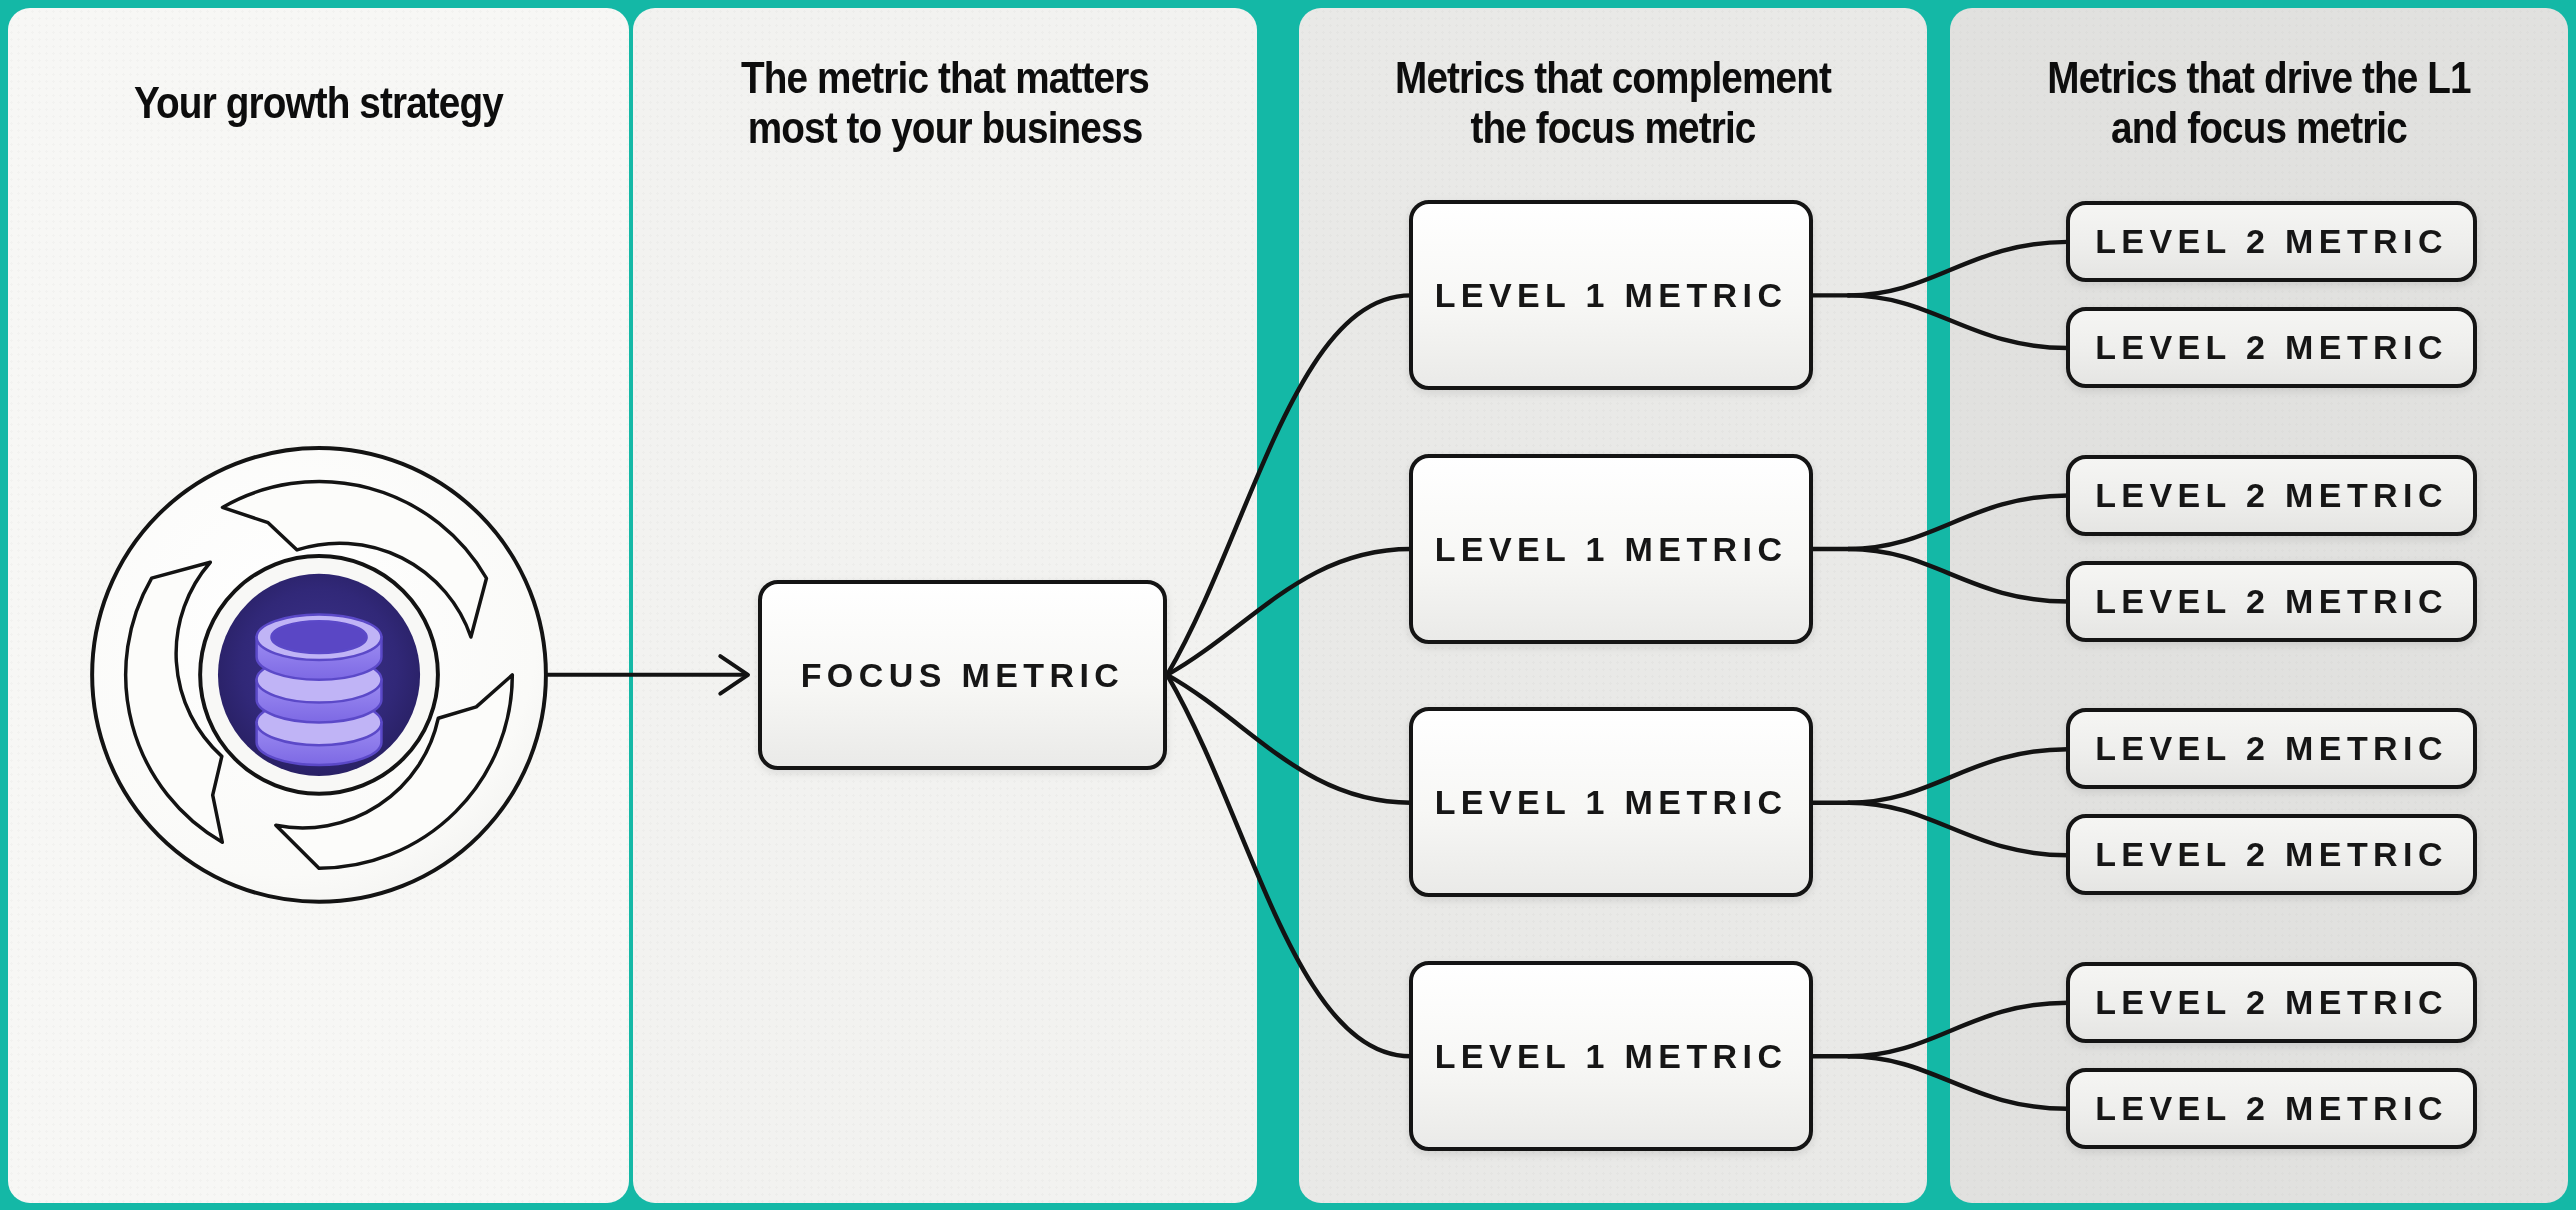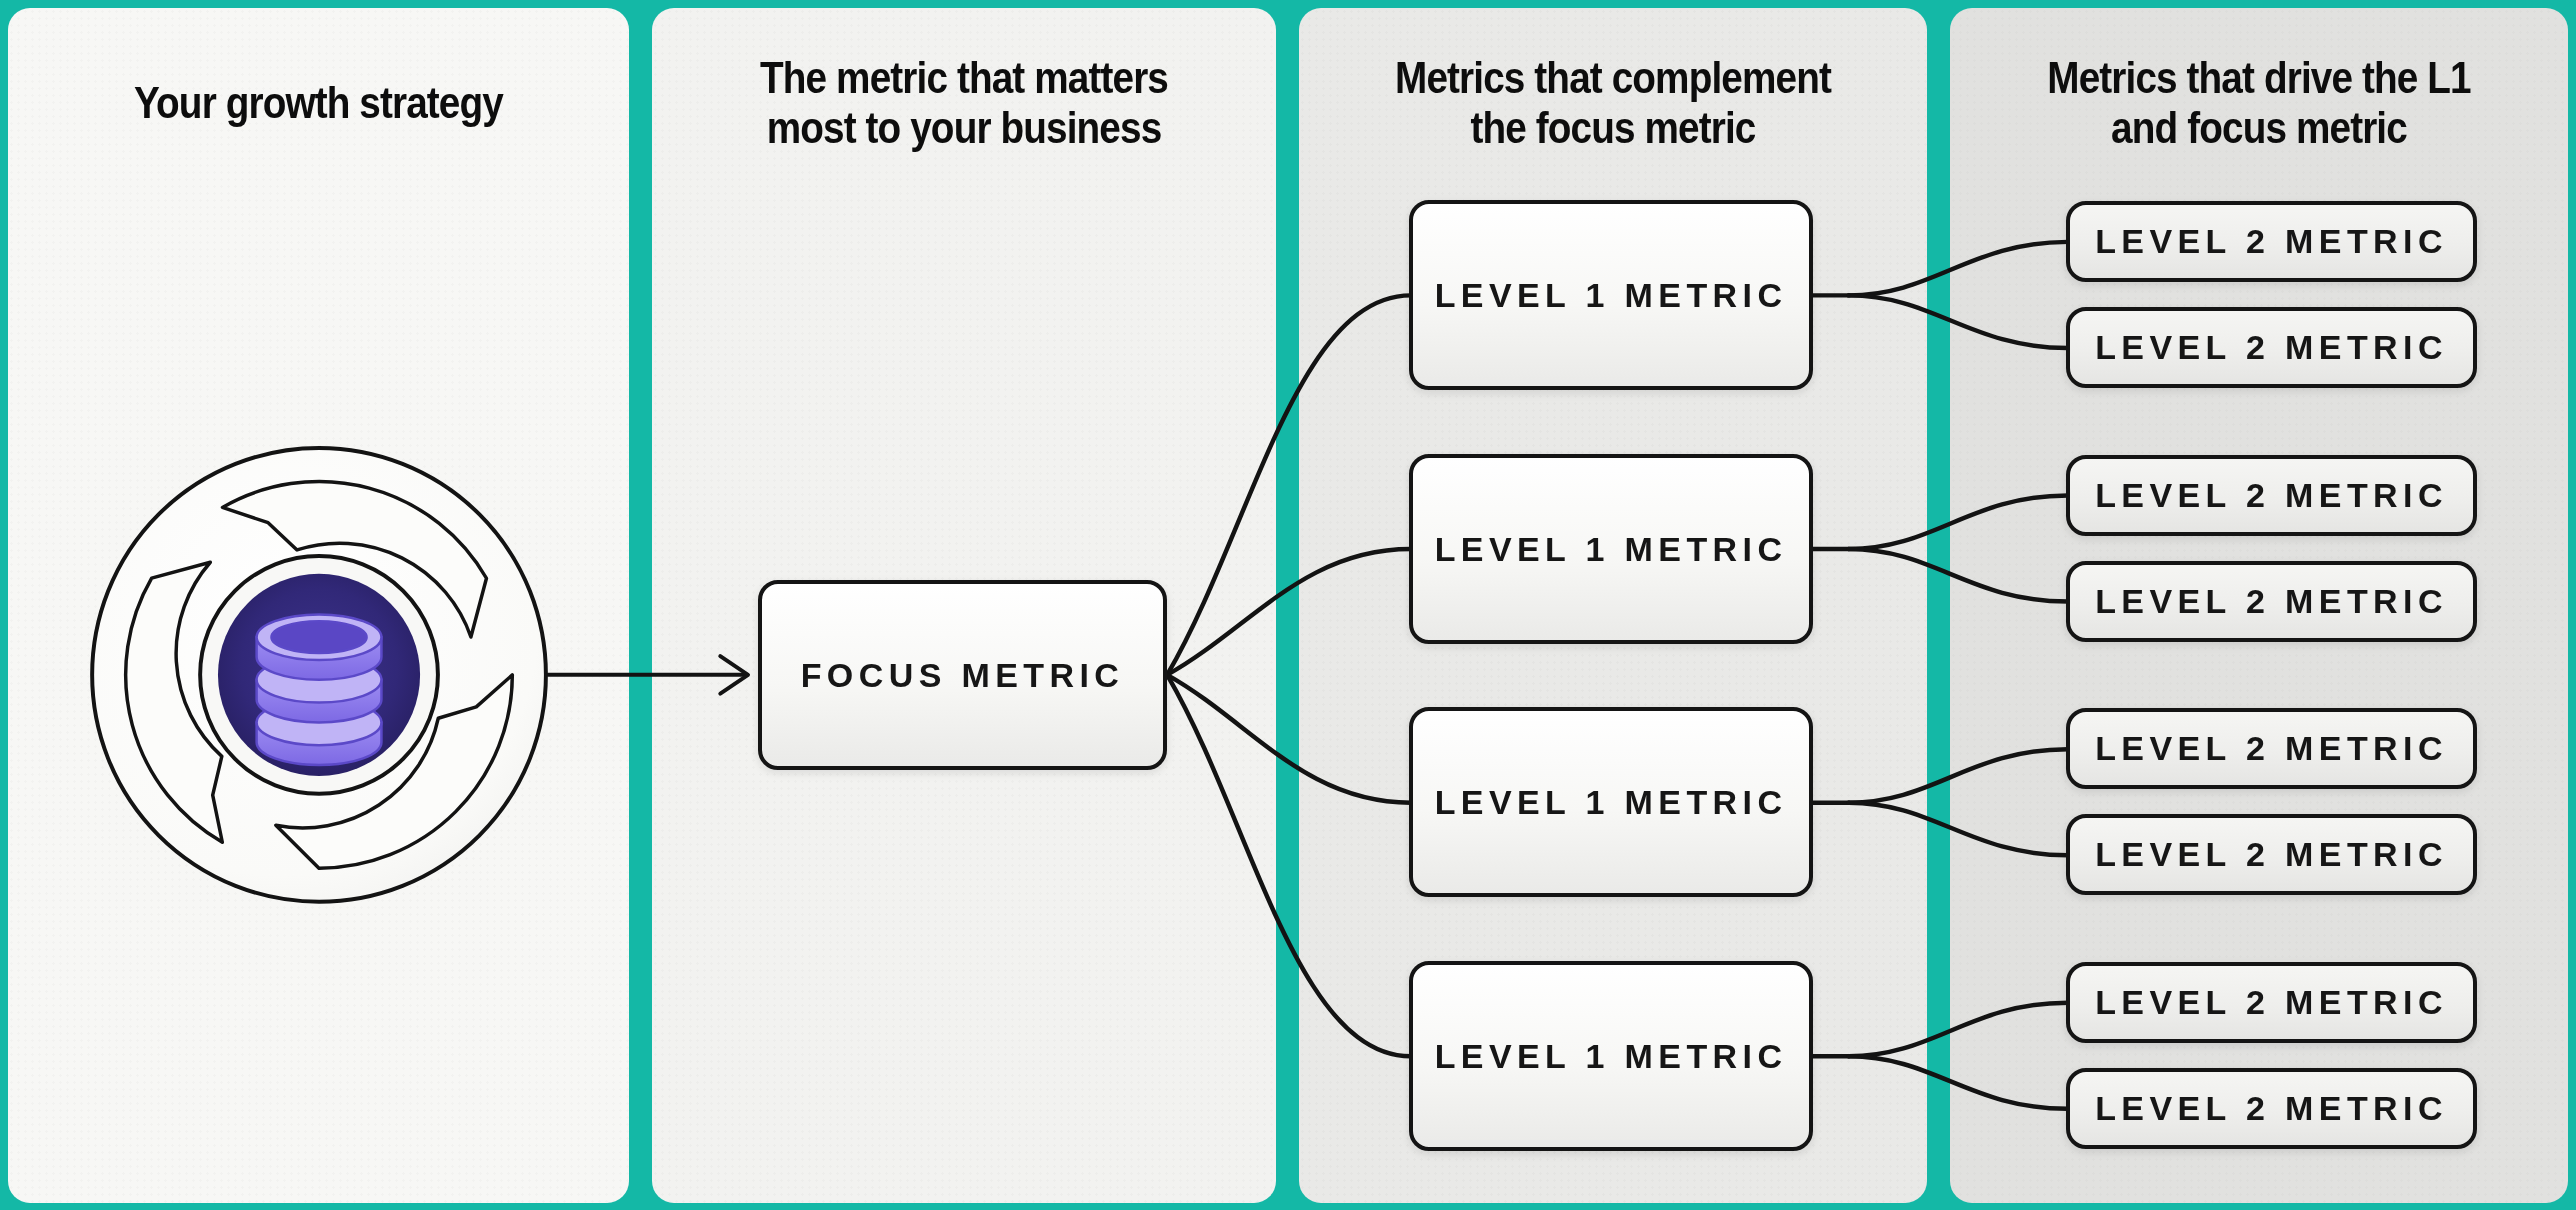--- a/index.html
+++ b/index.html
@@ -47,21 +47,21 @@
 
 <div id="canvas">
 
   <section class="panel" style="left:8px; width:621px; background-color:#f7f7f5;">
     <h2 class="panel-title">
       <span>Your growth strategy</span>
 
     </h2>
   </section>
 
-  <section class="panel" style="left:652px; width:624px; background-color:#f2f2f0;">
+  <section class="panel" style="left:633px; width:624px; background-color:#f2f2f0;">
     <h2 class="panel-title">
       <span>The metric that matters</span>
       <span>most to your business</span>
     </h2>
   </section>
 
   <section class="panel" style="left:1299px; width:628px; background-color:#e9e9e7;">
     <h2 class="panel-title">
       <span>Metrics that complement</span>
       <span>the focus metric</span>

